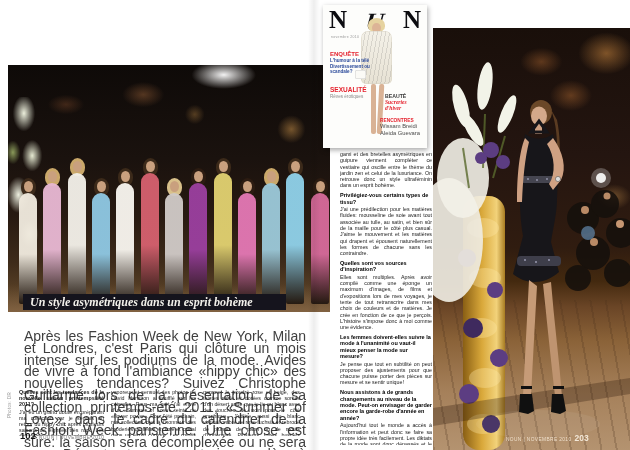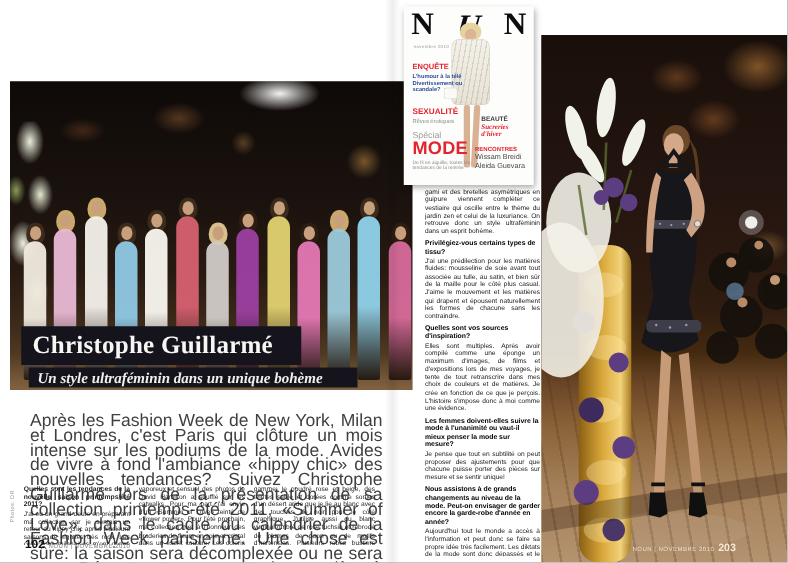--- a/index.html
+++ b/index.html
@@ -186,25 +186,22 @@
           <b class="m-dress" style="background: linear-gradient(rgb(143, 208, 232) 0%, rgb(143, 208, 232) 55%, rgba(22, 14, 9, 0.88) 100%);"></b>
         </div>
         <div class="model" style="left: 93.1%; height: 128px;">
           <i class="m-hair" style="background: rgb(44, 28, 18);"></i>
           <i class="m-head"></i>
           <b class="m-dress" style="background: linear-gradient(rgb(214, 106, 154) 0%, rgb(214, 106, 154) 55%, rgba(22, 14, 9, 0.88) 100%);"></b>
         </div>
       </div>
   </div>
 
-  <div class="title-band">
-    <h1>Christophe Guillarmé</h1>
-  </div>
   <div class="subtitle-band">
-    <h2>Un style ultraféminin dans un unique bohème</h2>
+    <h2>Un style asymétriques dans un esprit bohème</h2>
   </div>
 
   <p class="intro">Après les Fashion Week de New York, Milan et Londres, c'est Paris qui clôture un mois intense sur les podiums de la mode. Avides de vivre à fond l'ambiance «hippy chic» des nouvelles tendances? Suivez Christophe Guillarmé lors de la présentation de sa collection printemps-été 2011, «Summer of Love», dans le cadre du calendrier de la Fashion Week parisienne. Une chose est sûre: la saison sera décomplexée ou ne sera pas. Décontractez-vous et jouez dès à présent avec la mode!</p>
 
   <div class="col col-1">
     <p class="colh">Quelles sont les tendances de la nouvelle saison printemps/été 2011?</p>
     <p class="colb">J'ai eu un grand doute en préparant ma collection car je sentais un retour du hippy chic après plusieurs saisons de eighties très rock. Les collections milanaises m'ont donné raison. L'esprit</p>
   </div>
   <div class="col col-2">
     <p class="colb">vaporeux et sensuel des photos de David Hamilton a soufflé sur les catwalks. Pour ma part, j'ai envie d'un «Summer of Love» teinté de «flower power». Pour l'été prochain, ma collection met à l'honneur des broderies de fleurs en soie et cristal dans un esprit couture. Les coloris se font moins vifs dans la</p>
@@ -243,25 +240,20 @@
       <div class="lbl">ENQUÊTE</div>
       <div class="txt">L'humour à la télé Divertissement ou scandale?</div>
     </div>
     <div class="cov-sex">
       <div class="lbl">SEXUALITÉ</div>
       <div class="txt">Rêves érotiques</div>
     </div>
     <div class="cov-bea">
       <div class="lbl">BEAUTÉ</div>
       <div class="txt">Sucreries d'hiver</div>
-    </div>
-    <div class="cov-mode">
-      <div class="sp">Spécial</div>
-      <div class="md">MODE</div>
-      <div class="tg">De fil en aiguille, toutes les tendances de la rentrée</div>
     </div>
     <div class="cov-ren">
       <div class="lbl">RENCONTRES</div>
       <div class="n">Wissam Breidi</div>
       <div class="n">Aleida Guevara</div>
     </div>
   </div>
 
   <div class="rcol">
     <p>gami et des bretelles asymétriques en guipure viennent compléter ce vestiaire qui oscille entre le thème du jardin zen et celui de la luxuriance. On retrouve donc un style ultraféminin dans un esprit bohème.</p>

